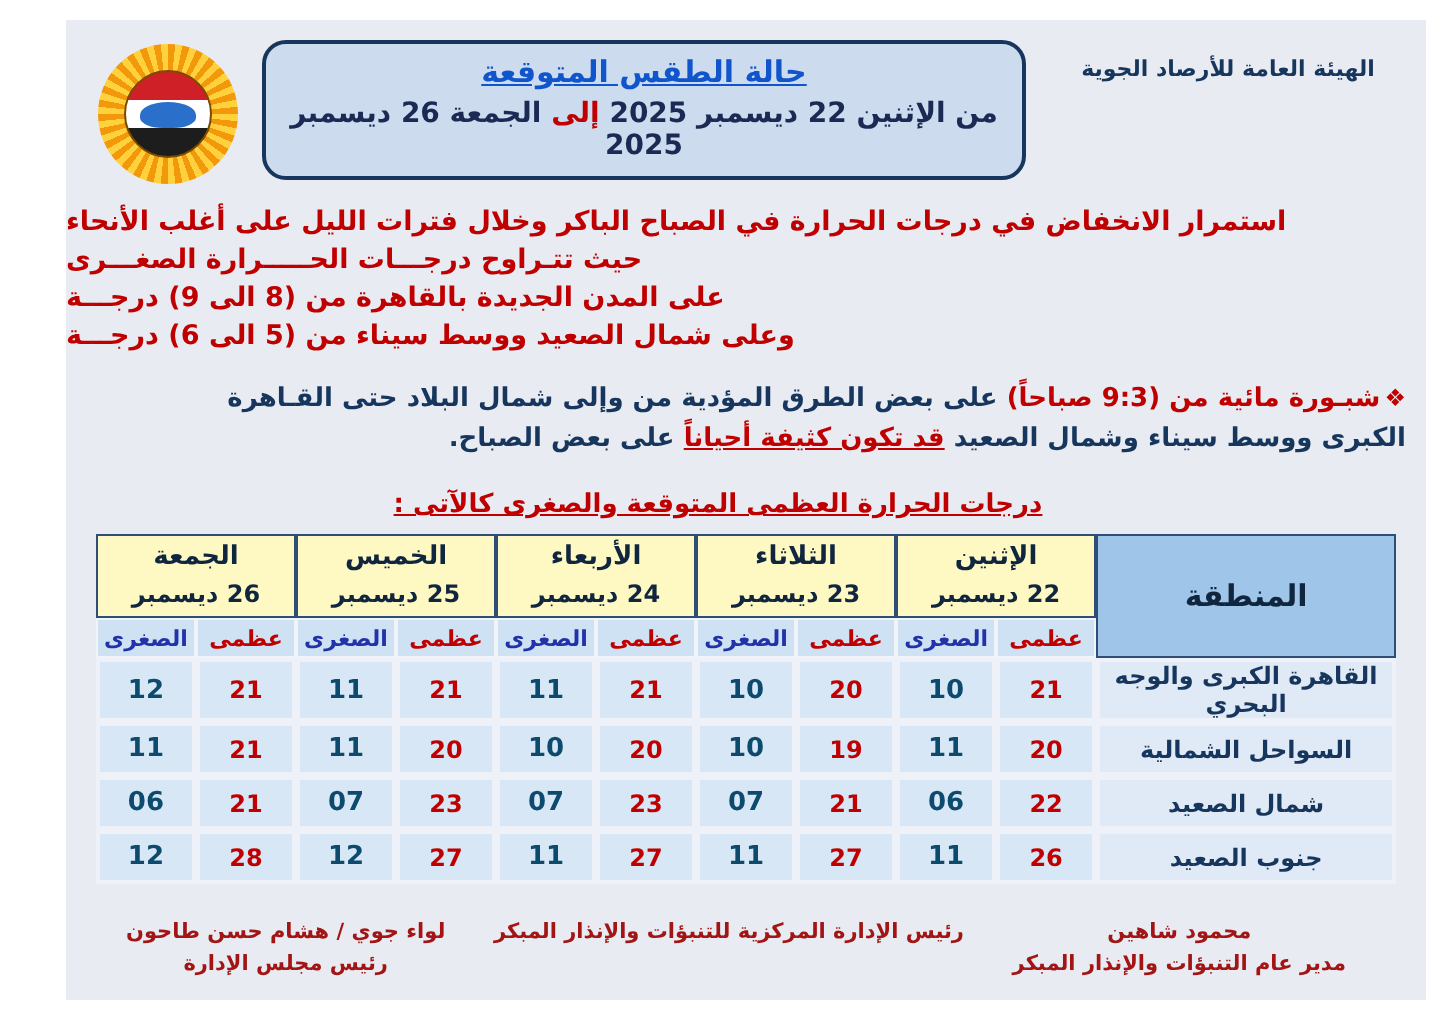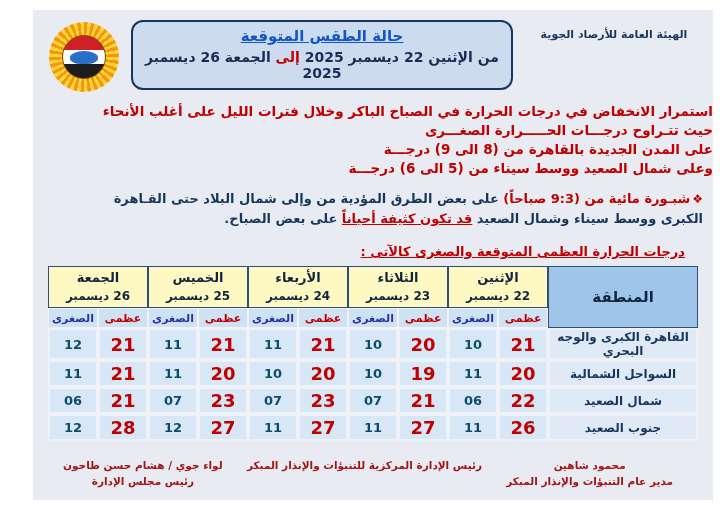--- a/index.html
+++ b/index.html
@@ -30,36 +30,36 @@
   .logo { width: 70px; height: 70px; border-radius: 50%; background: #f5a80a;
           background-image: repeating-conic-gradient(#f2990b 0deg 6deg, #ffd23d 6deg 12deg);
           display: flex; align-items: center; justify-content: center; }
   .logo-inner { width: 44px; height: 44px; border-radius: 50%; overflow: hidden;
           background: linear-gradient(to bottom, #cf2027 0 33%, #ffffff 33% 67%, #1d1d1d 67% 100%);
           position: relative; border: 1px solid #7a4a00; }
   .logo-blob { position: absolute; left: 7px; top: 15px; width: 28px; height: 13px;
           background: #2a6fc9; border-radius: 50% 50% 40% 40%; }
 
   
-  .summary { margin-top: 10px; text-align: right; color: #c00000;
+  .summary { margin-top: 10px; text-align: left; color: #c00000;
              font-weight: bold; font-size: 13.5px; line-height: 19px; }
 
   
   .bullet { color: #17365d; font-weight: bold; font-size: 13px; line-height: 20px; }
   .b1 { margin: 13px 42px 0 30px; }
   .b2 { margin: 11px 10px 0 48px; }
   .bullet .dia { font-size: 12px; margin-left: 6px; }
   .b2 .dia { color: #c00000; margin-left: 2px; }
   .red { color: #c00000; }
   .blue { color: #1155cc; }
   .u { text-decoration: underline; }
   .ru { color: #c00000; text-decoration: underline; }
 
   
-  .tbl-heading { margin: 15px 28px 0 0; text-align: right; color: #c00000;
+  .tbl-heading { margin: 15px 28px 0 0; text-align: center; color: #c00000;
                  font-weight: bold; font-size: 13px; text-decoration: underline; }
 
   
   table.temps { margin: 7px auto 0; border-collapse: separate; border-spacing: 0;
                 width: 650px; table-layout: fixed; }
   table.temps col.c-region { width: 150px; }
   table.temps col.c-temp { width: 50px; }
   .temps th, .temps td { text-align: center; vertical-align: middle; }
   .temps .region-h { background: #9fc5e8; color: #10263f; font-weight: bold;
                      font-size: 15px; border: 1px solid #2f4e77; }
@@ -67,21 +67,21 @@
                   font-size: 13px; line-height: 18px; border: 1px solid #2f4e77;
                   padding: 2px 0; }
   .temps .day-h .d-date { font-size: 12px; }
   .temps .sub-max { background: #cfe2f3; color: #c00000; font-weight: bold;
                     font-size: 11px; border: 1px solid #f0f4f9; height: 20px; }
   .temps .sub-min { background: #cfe2f3; color: #2233aa; font-weight: bold;
                     font-size: 11px; border: 1px solid #f0f4f9; height: 20px; }
   .temps td { border: 2px solid #eef2f8; height: 27px; background: #d8e7f5; }
   .temps td.region { color: #17365d; font-weight: bold; font-size: 12px;
                      background: #dfeaf6; }
-  .temps td.vmax { color: #c00000; font-weight: bold; font-size: 18px; }
+  .temps td.vmax { color: #c00000; font-weight: bold; font-size: 12px; }
   .temps td.vmin { color: #0c4a6e; font-weight: bold; font-size: 13px; }
 
   
   .sigs { display: flex; margin-top: 16px; padding: 0 40px 0 30px;
           justify-content: space-between; }
   .sig { text-align: center; color: #a31515; font-weight: bold;
          font-size: 10.5px; line-height: 16px; }
 </style>
 </head>
 <body>

